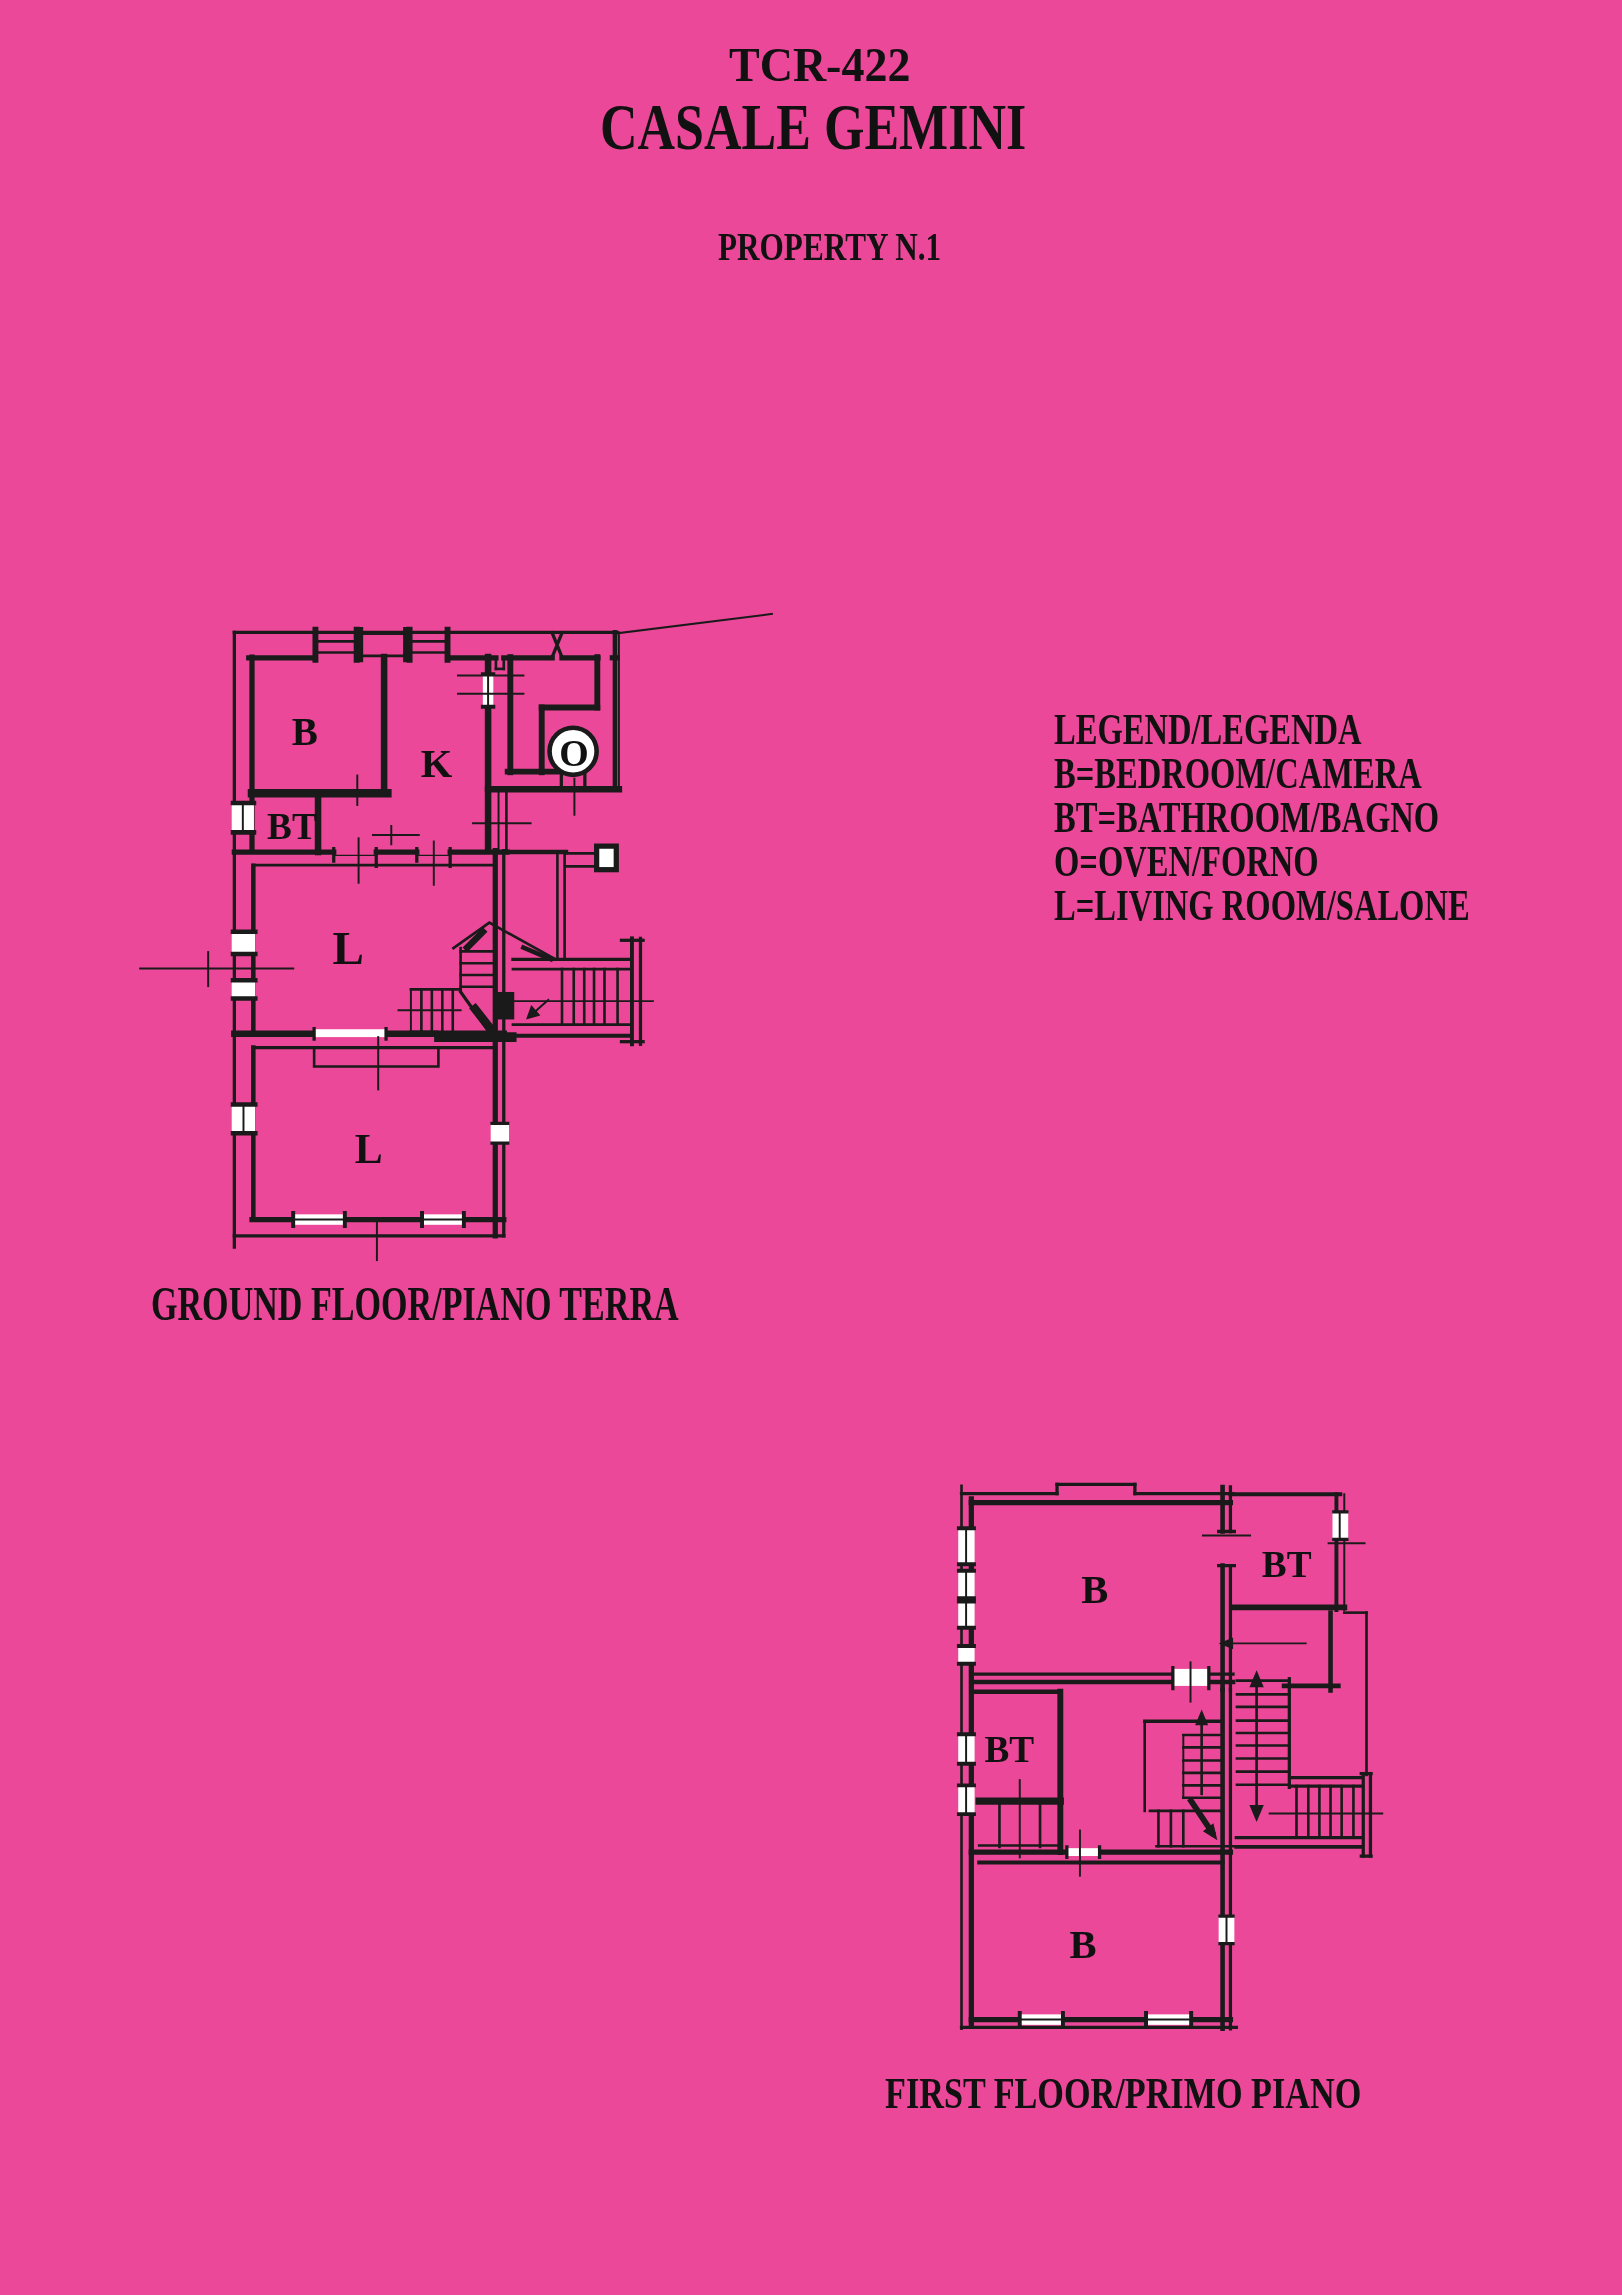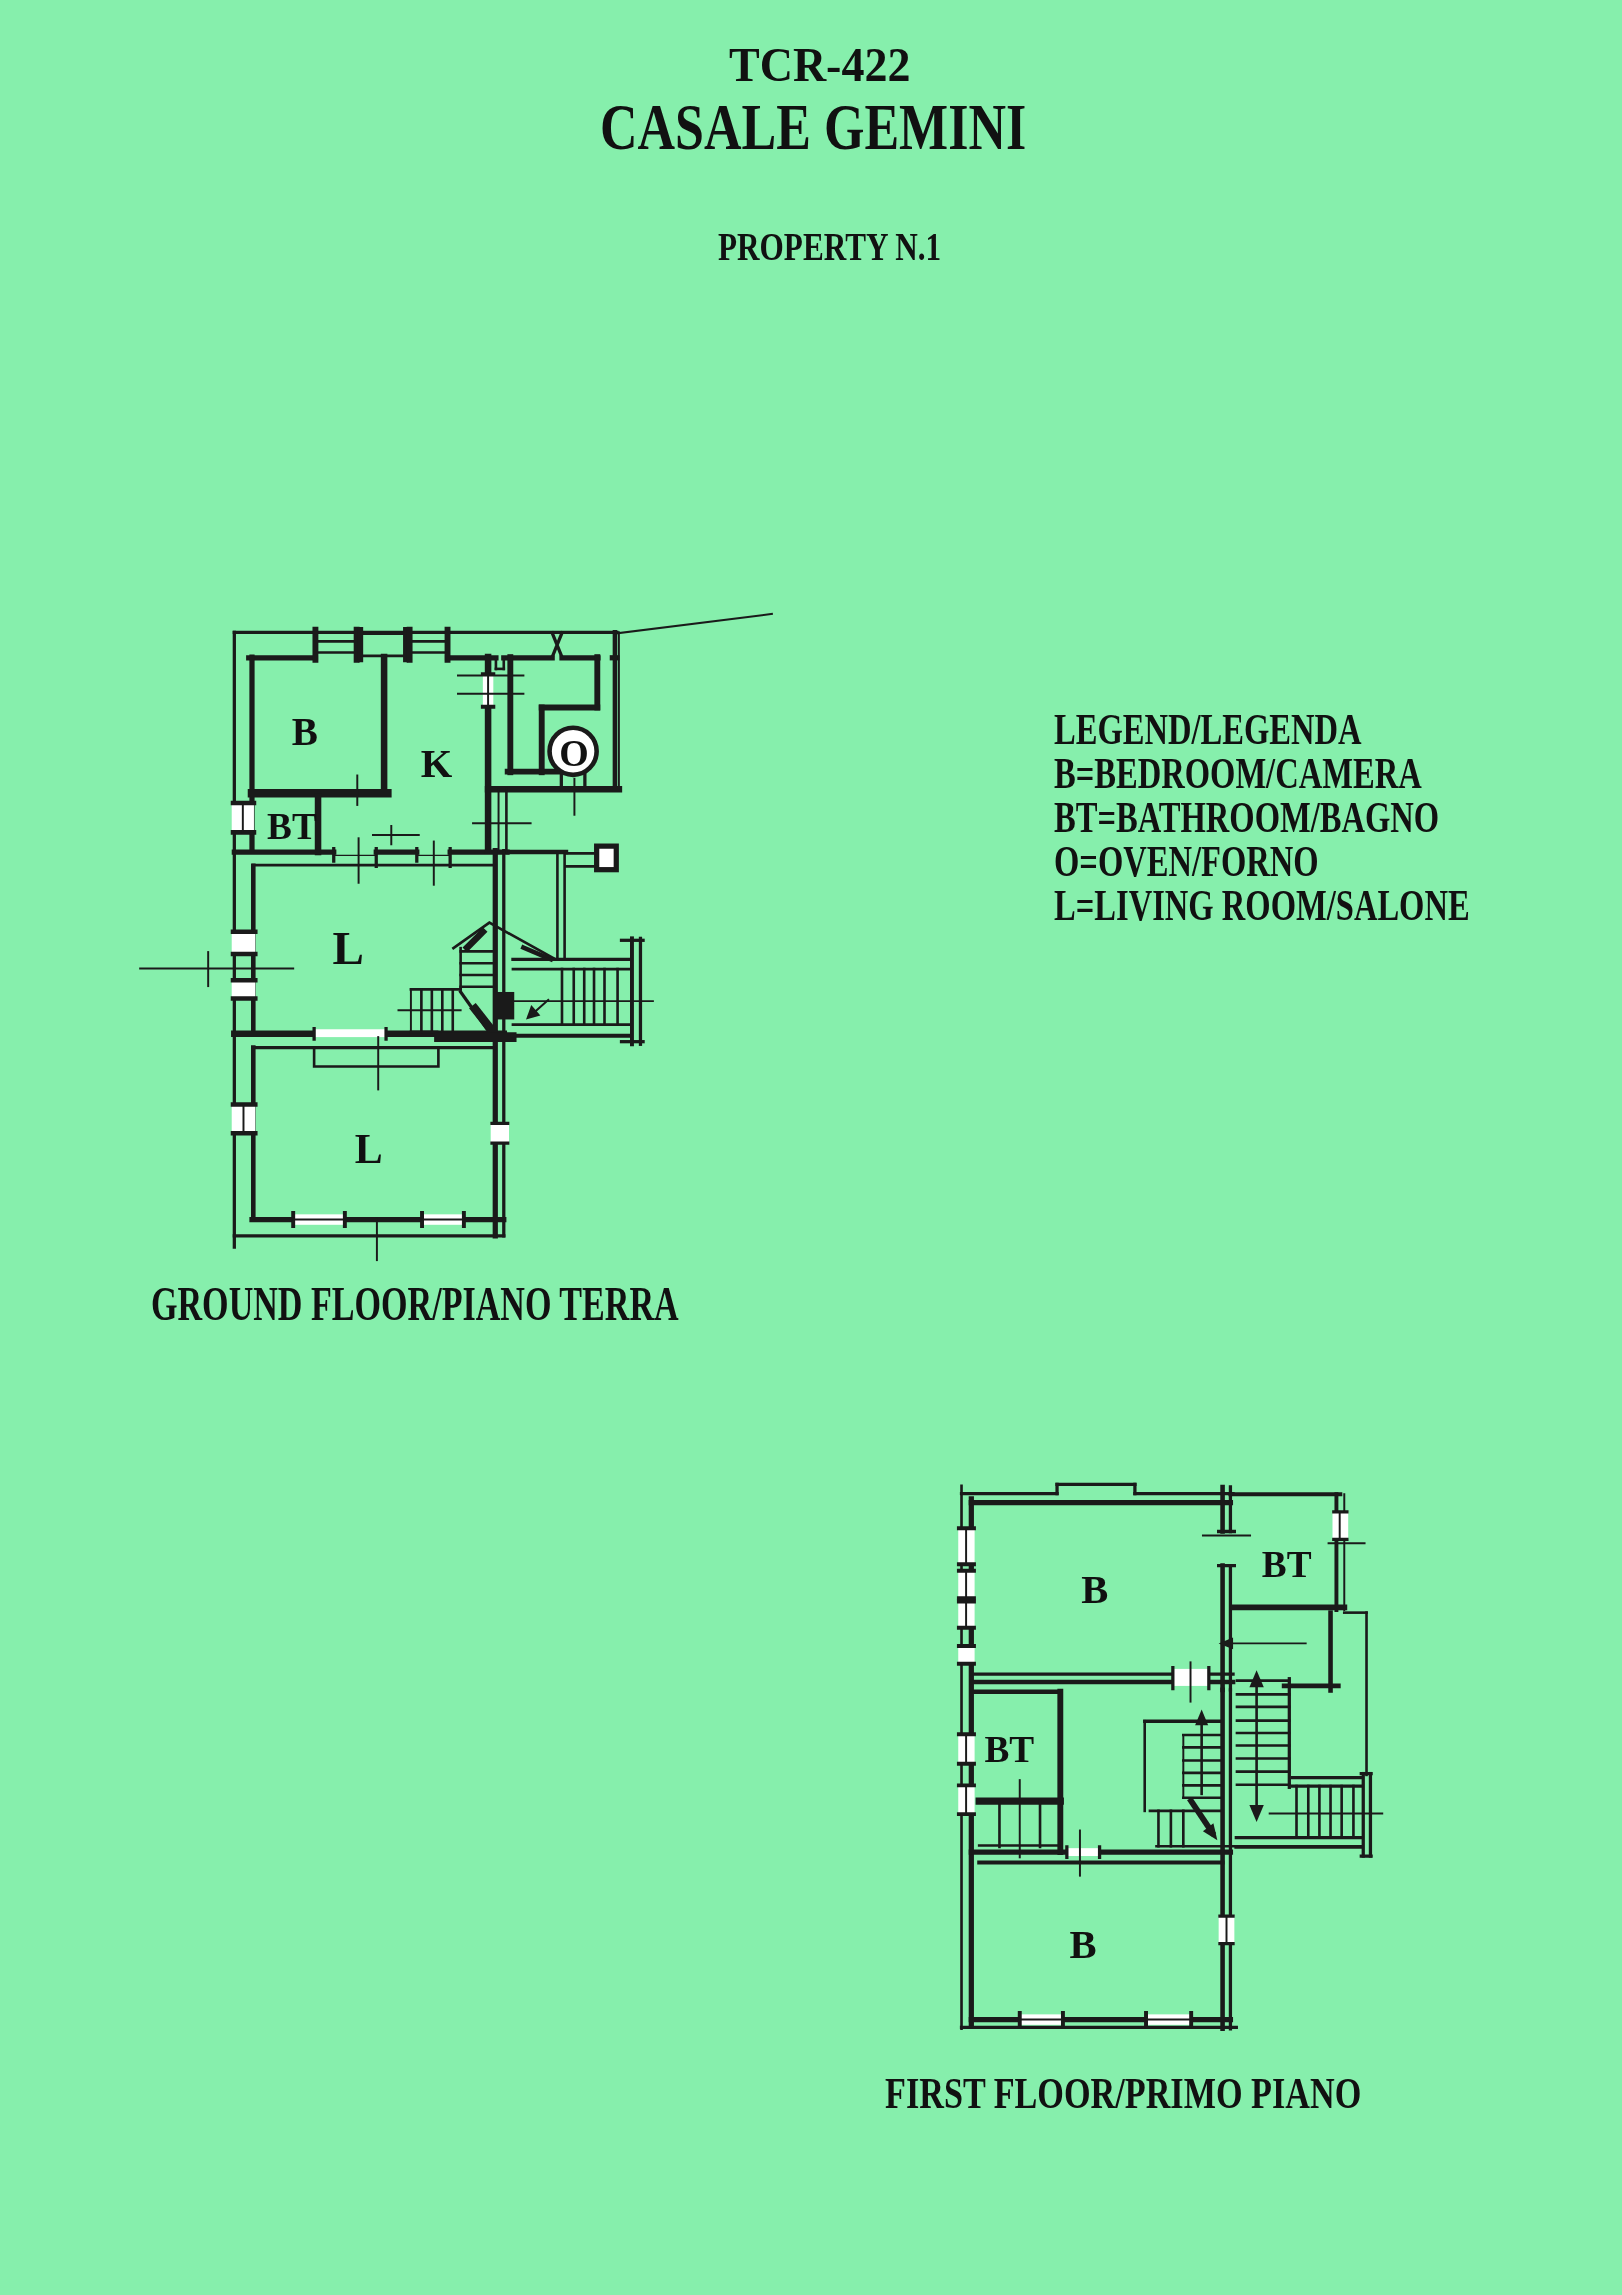--- a/index.html
+++ b/index.html
@@ -1,16 +1,16 @@
 <!DOCTYPE html>
 <html style="font-size:10.5px"><head>
 <meta charset="utf-8">
 <style>
   html,body{margin:0;padding:0;background:#ffffff;}
-  #page{position:relative;width:1622px;height:2295px;background:#86efac;overflow:hidden;
+  #page{position:relative;width:1622px;height:2295px;background:#ec4899;overflow:hidden;
         font-family:"Liberation Serif", serif; color:#111;}
   .t{position:absolute;white-space:nowrap;font-weight:bold;transform-origin:left top;}
   svg{position:absolute;filter:blur(0.5px);}
   .t{filter:blur(0.4px);}
 </style>
 </head>
 <body>
 <div id="page">
 
   <div class="t" id="tcr" style="left:729px;top:37px;font-size:48px;transform:scaleX(0.958);">TCR-422</div>

